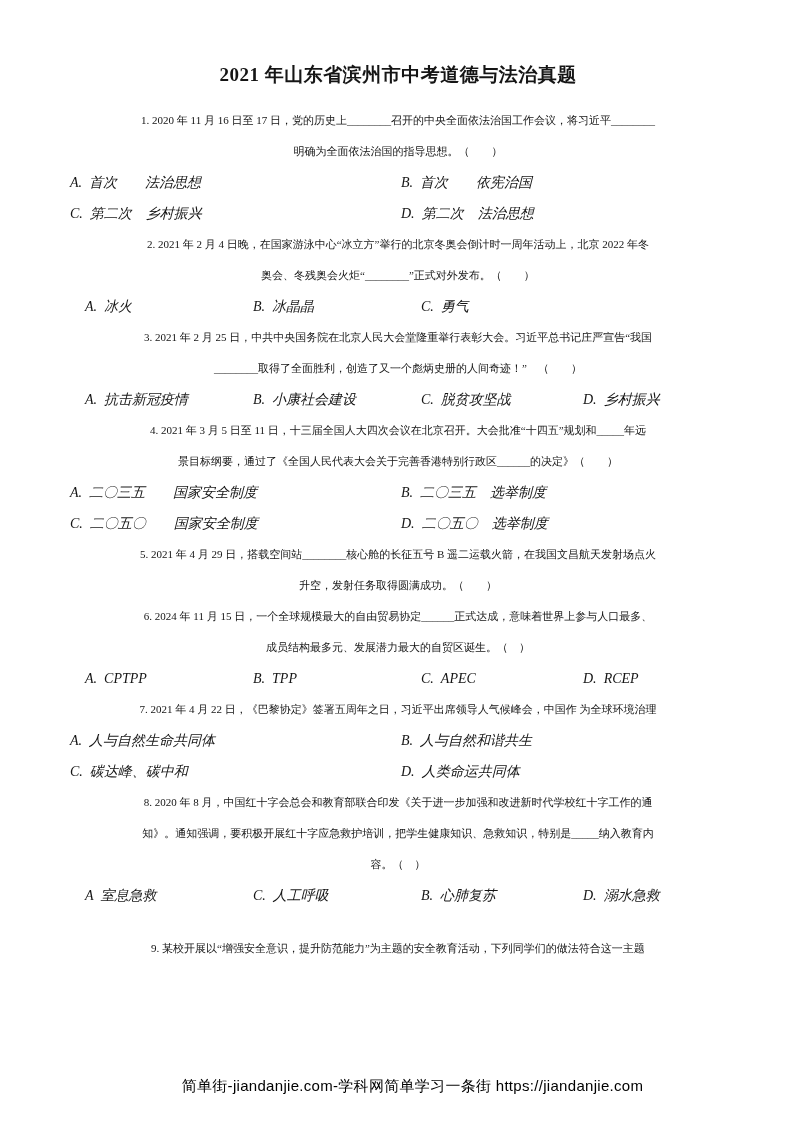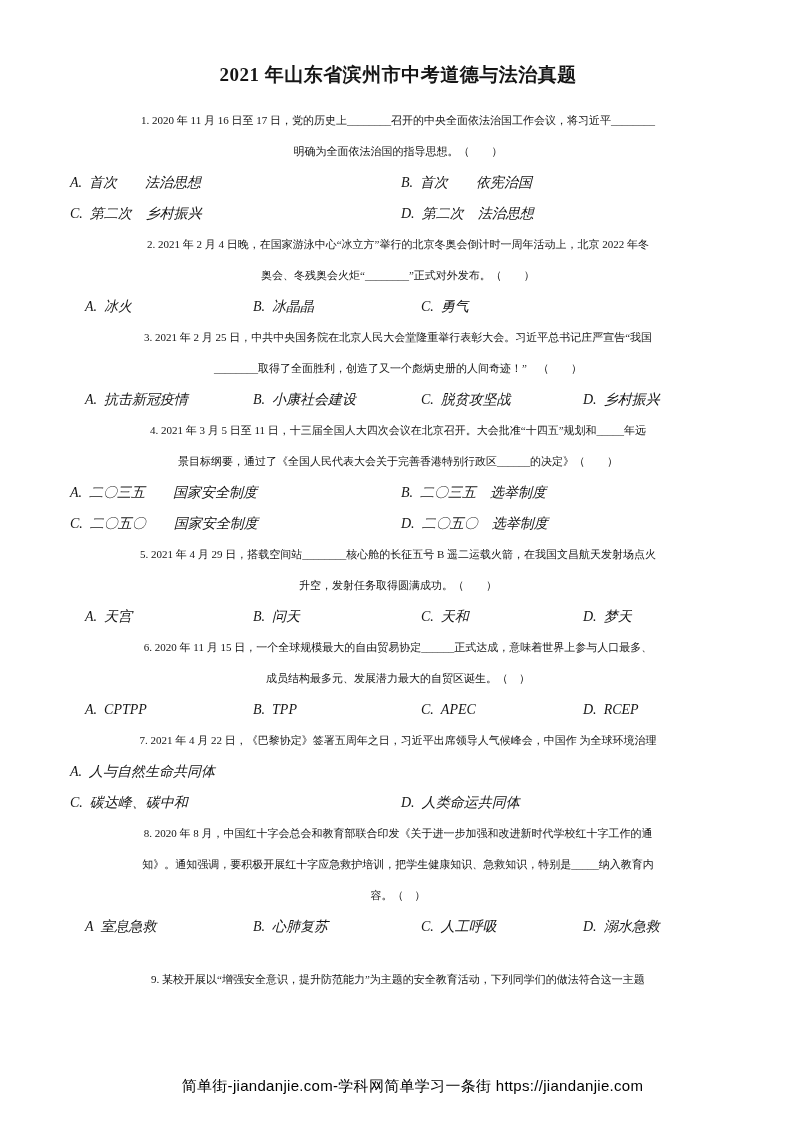--- a/index.html
+++ b/index.html
@@ -97,55 +97,50 @@
             <div class="opt"><span class="opt-label">B.</span><span class="opt-text">二〇三五　选举制度</span></div>
           </div>
           <div class="opt-row cols2">
             <div class="opt"><span class="opt-label">C.</span><span class="opt-text">二〇五〇　　国家安全制度</span></div>
             <div class="opt"><span class="opt-label">D.</span><span class="opt-text">二〇五〇　选举制度</span></div>
           </div>
         </div>
         <div class="question">
           <div class="stem-line">5. 2021 年 4 月 29 日，搭载空间站________核心舱的长征五号 B 遥二运载火箭，在我国文昌航天发射场点火</div>
           <div class="stem-line">升空，发射任务取得圆满成功。（　　）</div>
-          <div class="opt-row cols4">
-            <div class="opt"><span class="opt-label">A.</span><span class="opt-text">天宫</span></div>
-            <div class="opt"><span class="opt-label">B.</span><span class="opt-text">问天</span></div>
-            <div class="opt"><span class="opt-label">C.</span><span class="opt-text">天和</span></div>
-            <div class="opt"><span class="opt-label">D.</span><span class="opt-text">梦天</span></div>
-          </div>
         </div>
         <div class="question">
-          <div class="stem-line">6. 2020 年 11 月 15 日，一个全球规模最大的自由贸易协定______正式达成，意味着世界上参与人口最多、</div>
+          <div class="stem-line">6. 2024 年 11 月 15 日，一个全球规模最大的自由贸易协定______正式达成，意味着世界上参与人口最多、</div>
           <div class="stem-line">成员结构最多元、发展潜力最大的自贸区诞生。（　）</div>
           <div class="opt-row cols4">
             <div class="opt"><span class="opt-label">A.</span><span class="opt-text">CPTPP</span></div>
             <div class="opt"><span class="opt-label">B.</span><span class="opt-text">TPP</span></div>
             <div class="opt"><span class="opt-label">C.</span><span class="opt-text">APEC</span></div>
             <div class="opt"><span class="opt-label">D.</span><span class="opt-text">RCEP</span></div>
           </div>
         </div>
         <div class="question">
           <div class="stem-line">7. 2021 年 4 月 22 日，《巴黎协定》签署五周年之日，习近平出席领导人气候峰会，中国作 为全球环境治理</div>
           <div class="opt-row cols2">
             <div class="opt"><span class="opt-label">A.</span><span class="opt-text">人与自然生命共同体</span></div>
+            <div class="opt"><span class="opt-label">B.</span><span class="opt-text">人与自然和谐共生</span></div>
           </div>
           <div class="opt-row cols2">
             <div class="opt"><span class="opt-label">C.</span><span class="opt-text">碳达峰、碳中和</span></div>
             <div class="opt"><span class="opt-label">D.</span><span class="opt-text">人类命运共同体</span></div>
           </div>
         </div>
         <div class="question">
           <div class="stem-line">8. 2020 年 8 月，中国红十字会总会和教育部联合印发《关于进一步加强和改进新时代学校红十字工作的通</div>
           <div class="stem-line">知》。通知强调，要积极开展红十字应急救护培训，把学生健康知识、急救知识，特别是_____纳入教育内</div>
           <div class="stem-line">容。（　）</div>
           <div class="opt-row cols4">
             <div class="opt"><span class="opt-label">A</span><span class="opt-text">室息急救</span></div>
+            <div class="opt"><span class="opt-label">C.</span><span class="opt-text">人工呼吸</span></div>
             <div class="opt"><span class="opt-label">B.</span><span class="opt-text">心肺复苏</span></div>
-            <div class="opt"><span class="opt-label">C.</span><span class="opt-text">人工呼吸</span></div>
             <div class="opt"><span class="opt-label">D.</span><span class="opt-text">溺水急救</span></div>
           </div>
         </div>
         <div class="question" style="margin-top: 22px;">
           <div class="stem-line">9. 某校开展以“增强安全意识，提升防范能力”为主题的安全教育活动，下列同学们的做法符合这一主题</div>
         </div>
       </div>
   </div>
   <div class="footer">简单街-jiandanjie.com-学科网简单学习一条街 https://jiandanjie.com</div>
 </div>

